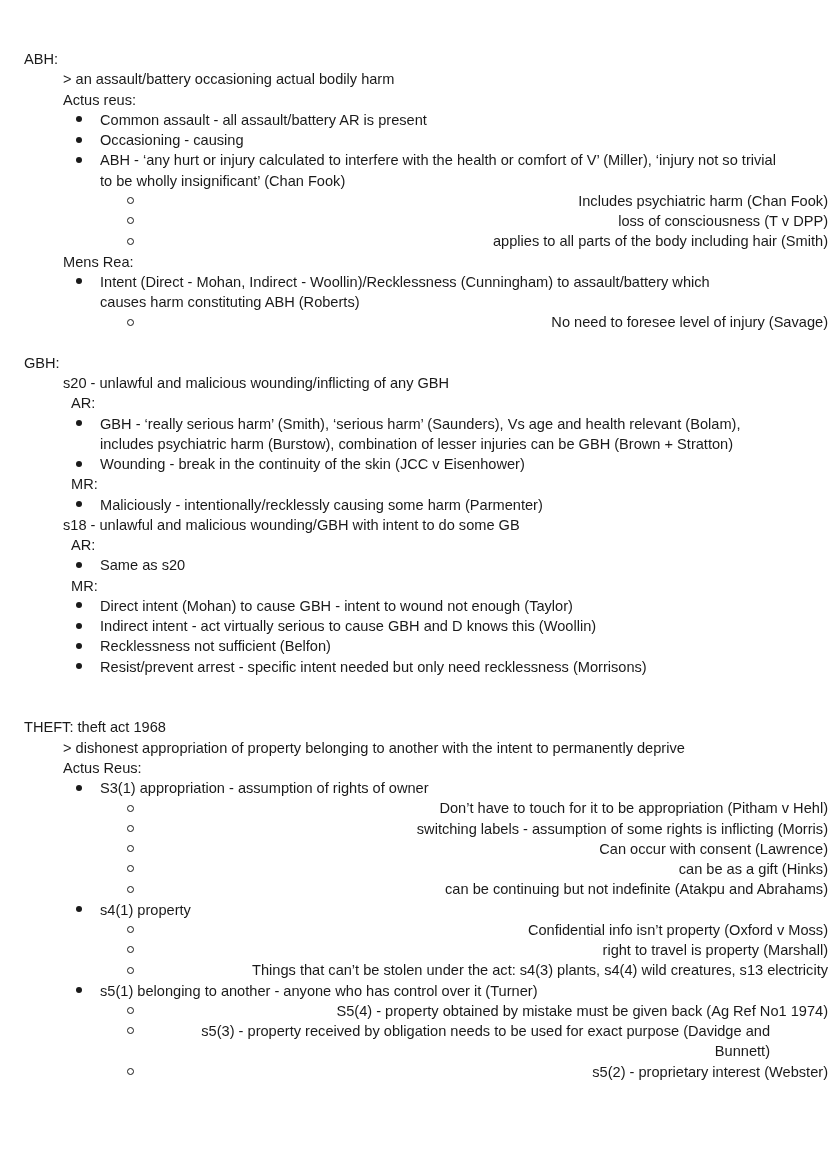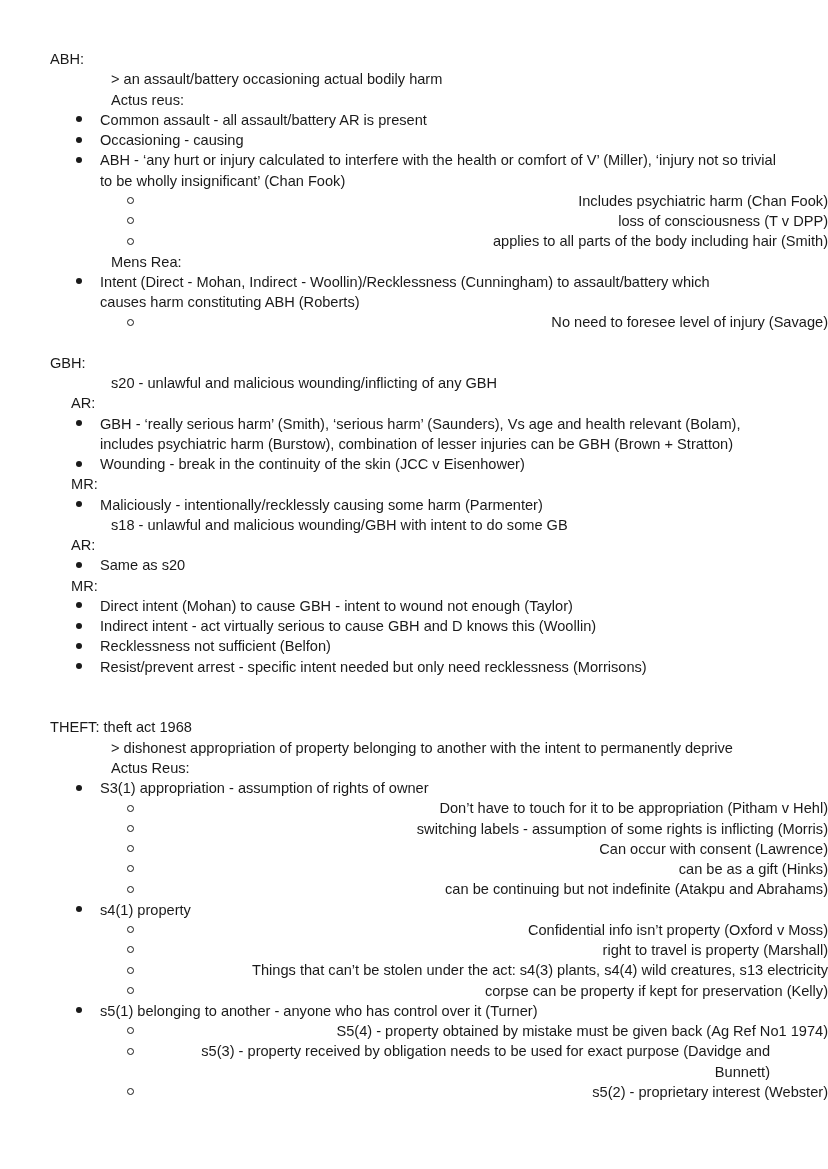--- a/index.html
+++ b/index.html
@@ -22,22 +22,22 @@
       top: 49px;
       width: 828px;
     }
     .line {
       position: relative;
       height: 20.25px;
       line-height: 20.25px;
       white-space: nowrap;
     }
     .gap { height: 20.25px; }
-    .lvl0 { padding-left: 50px; }
-    .lvl1 { padding-left: 63px; margin-left: 48px; }
+    .lvl0 { padding-left: 24px; }
+    .lvl1 { padding-left: 63px; }
     .lvl1b { padding-left: 71px; }
     .b1 { padding-left: 100px; }
     .b2 { padding-left: 150px; text-align: right; }
     .b1 .dot, .b2 .dot {
       position: absolute;
       top: 0;
     }
     .b1 .dot { left: 76px; font-size: 13px; }
     .b2 .dot { left: 127px; font-size: 12px; }
     .bullet-fill::before {
@@ -121,21 +121,20 @@
     <div class="line b2"><span class="dot bullet-ring"></span><span>Don’t have to touch for it to be appropriation (Pitham v Hehl)</span></div>
     <div class="line b2"><span class="dot bullet-ring"></span><span>switching labels - assumption of some rights is inflicting (Morris)</span></div>
     <div class="line b2"><span class="dot bullet-ring"></span><span>Can occur with consent (Lawrence)</span></div>
     <div class="line b2"><span class="dot bullet-ring"></span><span>can be as a gift (Hinks)</span></div>
     <div class="line b2"><span class="dot bullet-ring"></span><span>can be continuing but not indefinite (Atakpu and Abrahams)</span></div>
 
     <div class="line b1"><span class="dot bullet-fill"></span><span>s4(1) property</span></div>
     <div class="line b2"><span class="dot bullet-ring"></span><span>Confidential info isn’t property (Oxford v Moss)</span></div>
     <div class="line b2"><span class="dot bullet-ring"></span><span>right to travel is property (Marshall)</span></div>
     <div class="line b2"><span class="dot bullet-ring"></span><span>Things that can’t be stolen under the act: s4(3) plants, s4(4) wild creatures, s13 electricity</span></div>
-    <div class="line b2"><span class="dot bullet-ring"></span><span>corpse can be property if kept for preservation (Kelly)</span></div>
 
     <div class="line b1"><span class="dot bullet-fill"></span><span>s5(1) belonging to another - anyone who has control over it (Turner)</span></div>
     <div class="line b2"><span class="dot bullet-ring"></span><span>S5(4) - property obtained by mistake must be given back (Ag Ref No1 1974)</span></div>
     <div class="line b2 wrap"><span class="dot bullet-ring"></span><span>s5(3) - property received by obligation needs to be used for exact purpose (Davidge and Bunnett)</span></div>
     <div class="line b2"><span class="dot bullet-ring"></span><span>s5(2) - proprietary interest (Webster)</span></div>
   </div>
 
 </div>
 
 </body></html>

